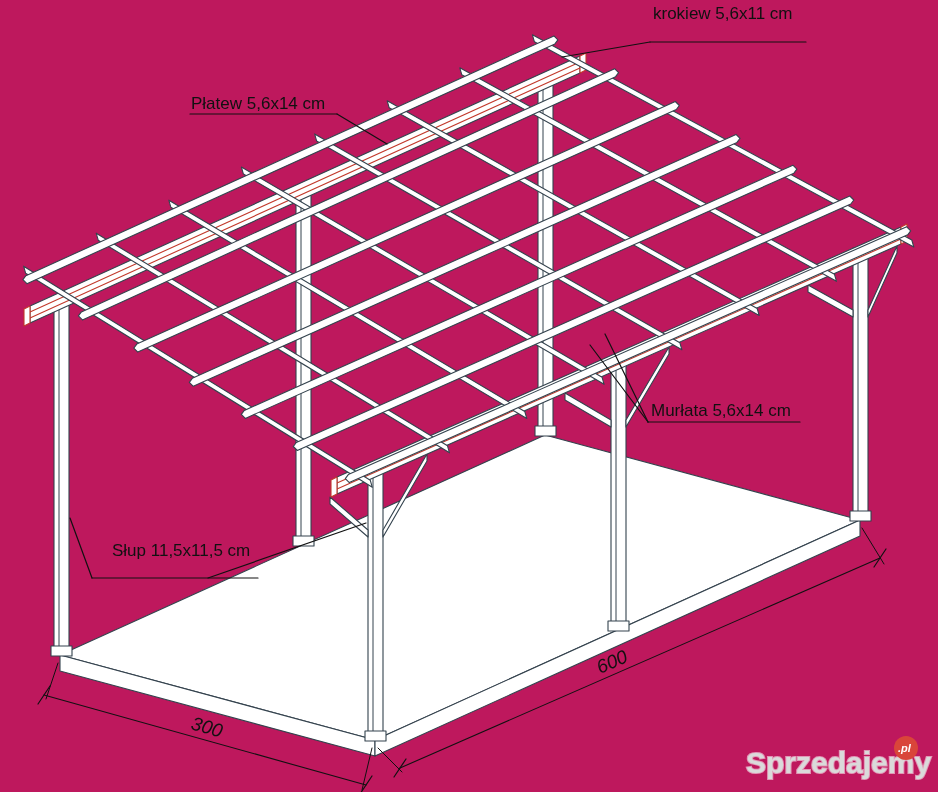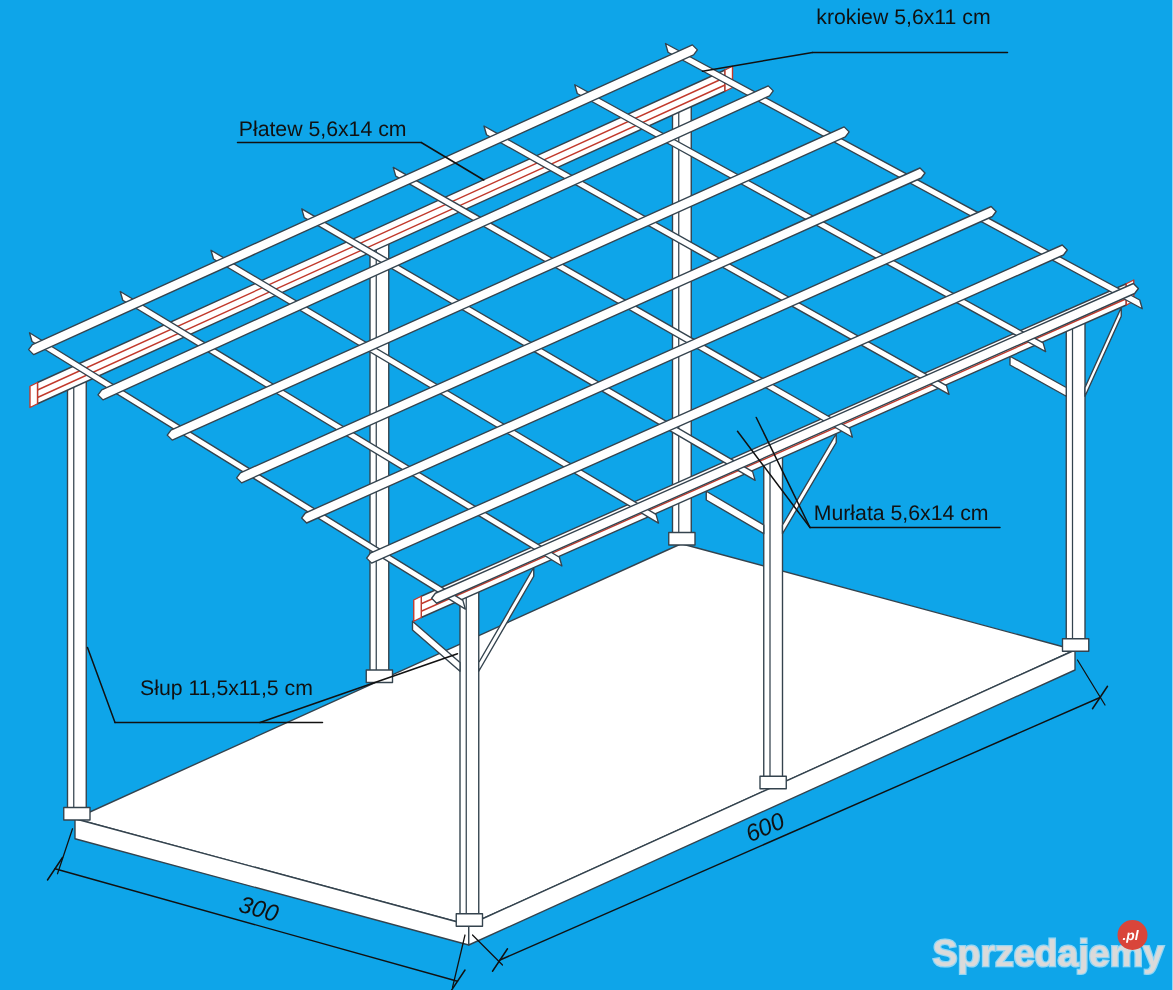--- a/index.html
+++ b/index.html
@@ -1,16 +1,16 @@
 <!DOCTYPE html>
 <html><head>
 <meta charset="utf-8">
 <style>
   html,body{margin:0;padding:0;background:#ffffff;}
-  .stage{position:relative;width:938px;height:792px;background:#0ea5e9;overflow:hidden;
+  .stage{position:relative;width:938px;height:792px;background:#be185d;overflow:hidden;
          font-family:"Liberation Sans", sans-serif;}
   svg{position:absolute;left:0;top:0;}
   text{font-family:"Liberation Sans", sans-serif;}
   .ann{font-size:17px;fill:#111;}
   .dim{font-size:19px;font-style:italic;fill:#111;}
   .wm{font-size:30px;font-weight:bold;fill:#dadada;}
   .wm-badge{font-size:11px;font-weight:bold;font-style:italic;fill:#ffffff;}
 </style>
 </head>
 <body>

